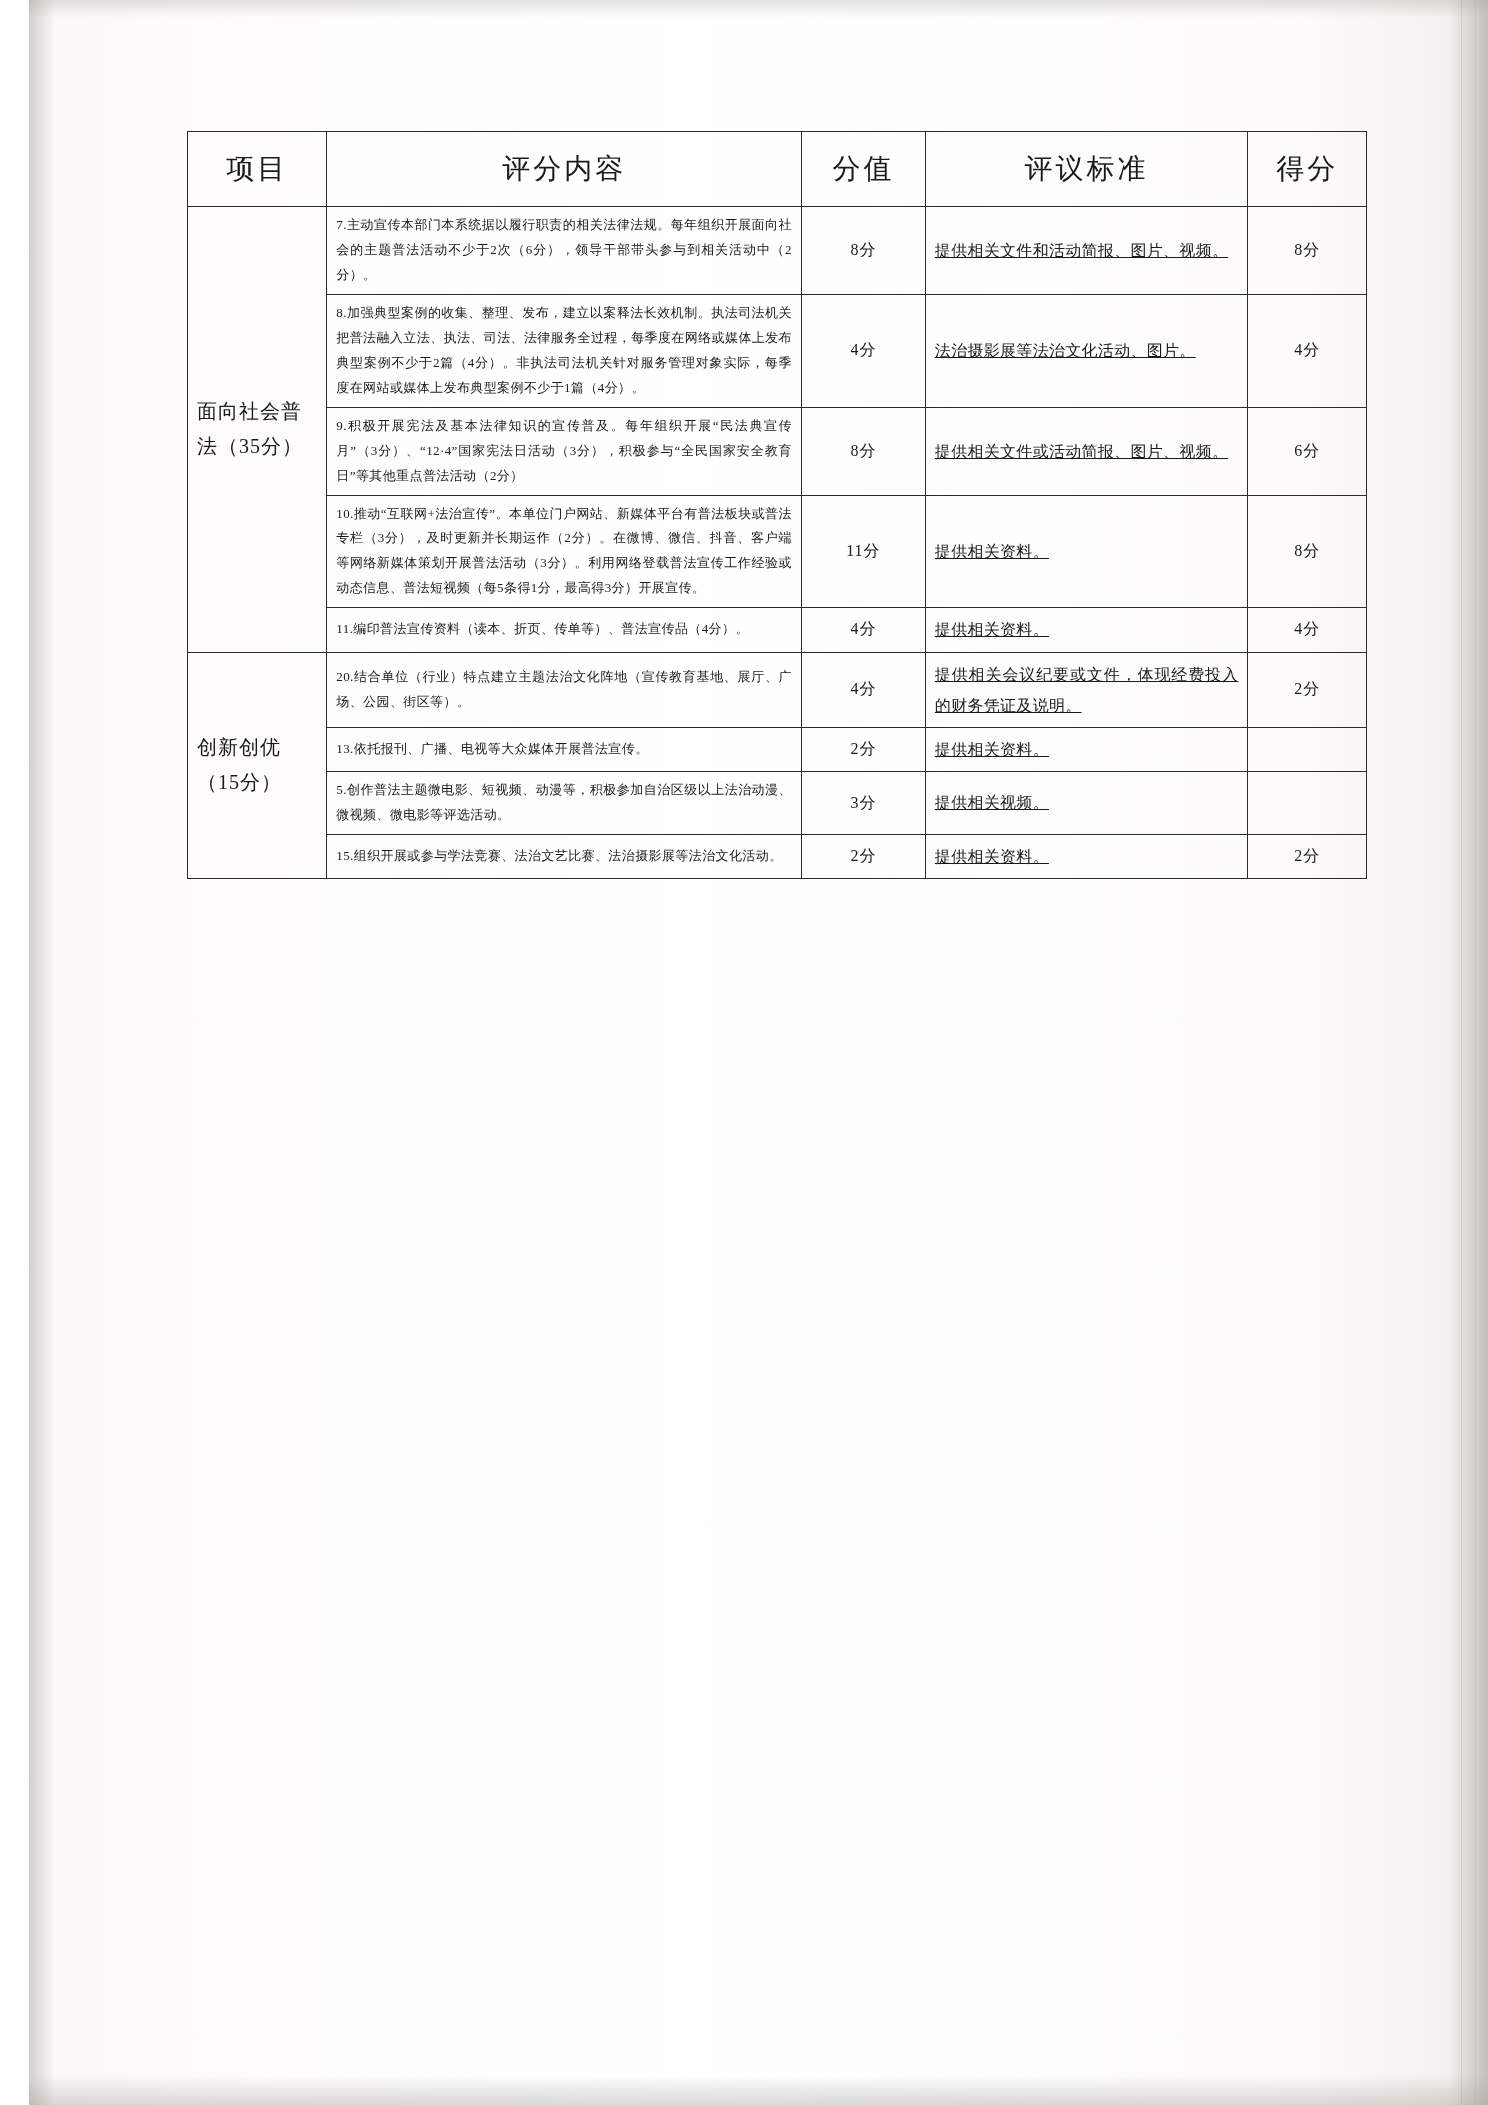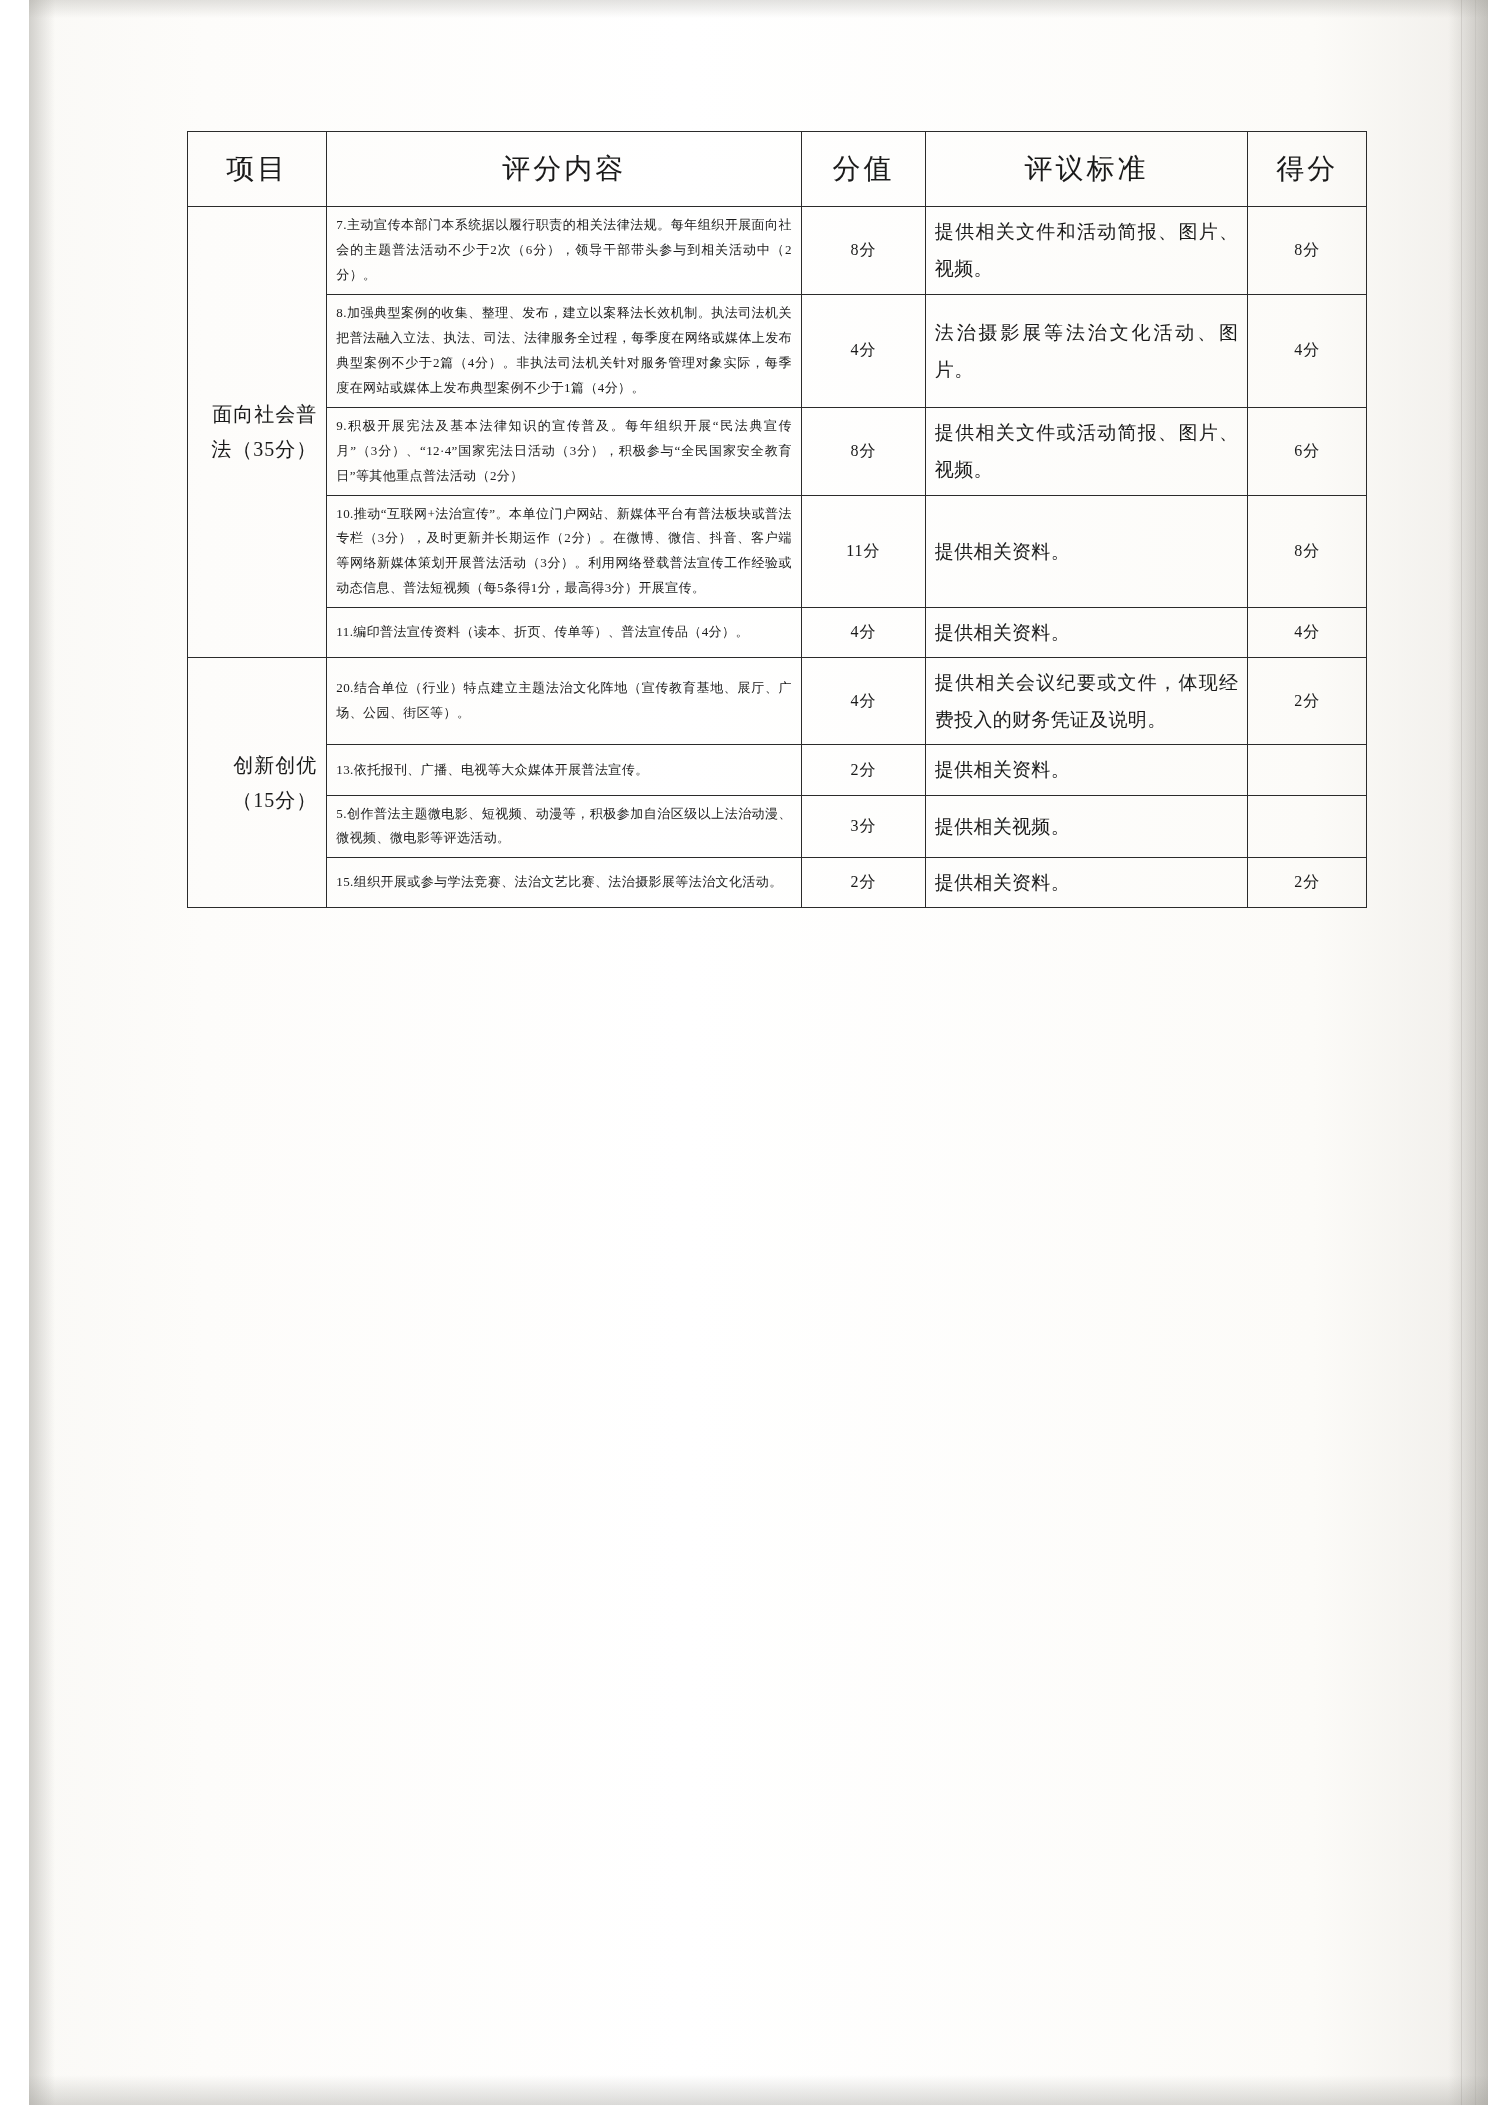--- a/index.html
+++ b/index.html
@@ -71,21 +71,21 @@
 
   thead td {
     text-align: center;
     font-size: 28px;
     letter-spacing: 3px;
     height: 62px;
     padding: 8px 4px;
   }
 
   td.item-cell {
-    text-align: right;
+    text-align: left;
     font-size: 20px;
     line-height: 1.75;
     font-weight: bold;
     letter-spacing: 1px;
   }
   td.content-cell {
     font-size: 13px;
     line-height: 1.92;
     text-align: justify;
     text-justify: inter-ideograph;
@@ -95,27 +95,28 @@
     text-align: center;
     font-size: 16px;
     letter-spacing: 1px;
   }
   td.got-cell {
     text-align: center;
     vertical-align: bottom;
     padding-bottom: 10px;
   }
   td.std-cell {
-    font-size: 19px;
+    font-size: 16px;
     line-height: 1.95;
     text-align: justify;
     text-justify: inter-ideograph;
     letter-spacing: 0.3px;
     padding-left: 14px;
     padding-right: 10px;
+    text-decoration: underline;
   }
 
   
   .scan-line {
     position: absolute;
     top: 0; bottom: 0;
     width: 1px;
     background: rgba(120,118,112,0.18);
   }
 </style>

